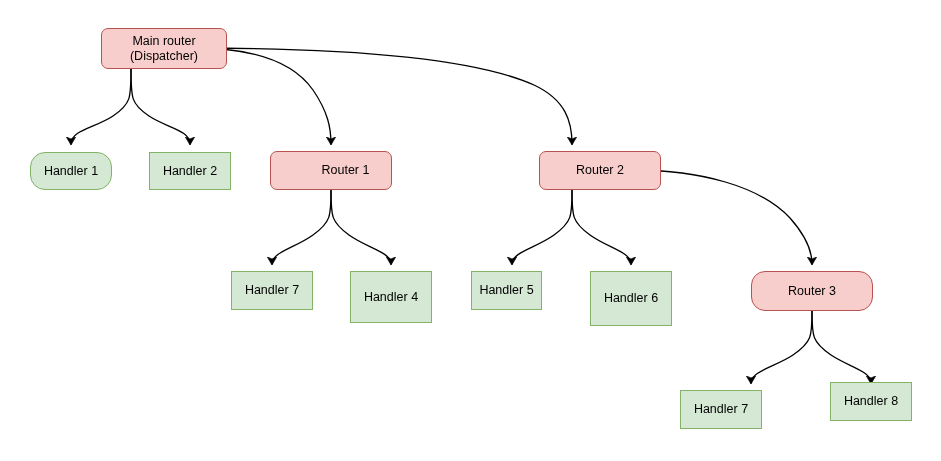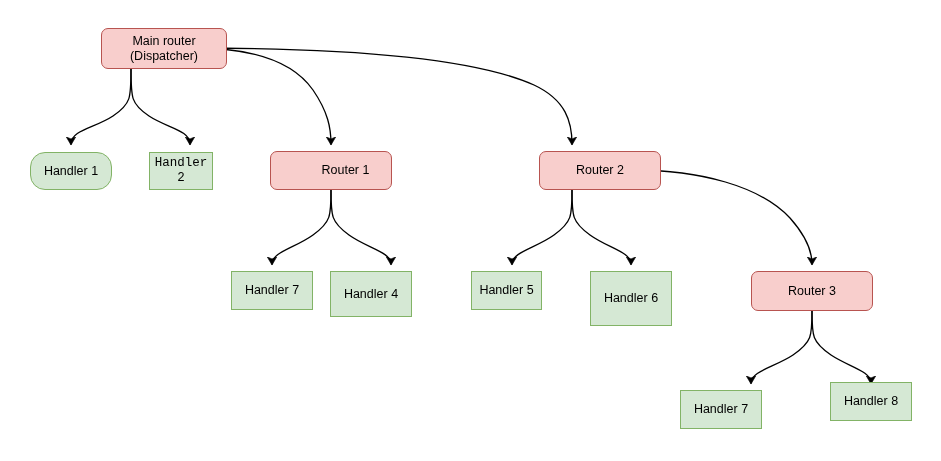--- a/index.html
+++ b/index.html
@@ -75,25 +75,25 @@
         <path d="M 633 170 C 700 170 760 186 790 218 C 806 236 812 250 812 264" marker-end="url(#arrowhead)"></path>
         <path d="M 812 311 C 812 336 812 342 793 355 C 775 367 751 371 751 383" marker-end="url(#arrowhead)"></path>
         <path d="M 812 311 C 812 336 812 342 831 355 C 849 367 871 371 871 383" marker-end="url(#arrowhead)"></path>
       </g>
   </svg>
 
   <div id="nodes-group">
       <div class="node node-router" style="left: 69px; top: 28px; width: 126px; height: 41px; margin-left: 32px;"><span class="node-label">Main router
 (Dispatcher)</span></div>
       <div class="node node-handler" style="left: 30px; top: 152px; width: 82px; height: 38px; border-radius: 15px;"><span class="node-label">Handler 1</span></div>
-      <div class="node node-handler" style="left: 149px; top: 152px; width: 64px; height: 38px; font-family: Liberation Mono, monospace;"><span class="node-label">Handler 2</span></div>
+      <div class="node node-handler" style="left: 149px; top: 152px; width: 82px; height: 38px;"><span class="node-label">Handler 2</span></div>
       <div class="node node-router" style="left: 270px; top: 151px; width: 122px; height: 39px; padding-left: 29px;"><span class="node-label">Router 1</span></div>
       <div class="node node-router" style="left: 539px; top: 151px; width: 122px; height: 39px;"><span class="node-label">Router 2</span></div>
       <div class="node node-handler" style="left: 231px; top: 271px; width: 82px; height: 39px;"><span class="node-label">Handler 7</span></div>
-      <div class="node node-handler" style="left: 330px; top: 271px; width: 82px; height: 46px;"><span class="node-label">Handler 4</span></div>
+      <div class="node node-handler" style="left: 350px; top: 271px; width: 82px; height: 52px;"><span class="node-label">Handler 4</span></div>
       <div class="node node-handler" style="left: 471px; top: 271px; width: 71px; height: 39px;"><span class="node-label">Handler 5</span></div>
       <div class="node node-handler" style="left: 590px; top: 271px; width: 82px; height: 55px;"><span class="node-label">Handler 6</span></div>
-      <div class="node node-router" style="left: 751px; top: 271px; width: 122px; height: 40px;"><span class="node-label">Router 3</span></div>
+      <div class="node node-router" style="left: 751px; top: 271px; width: 122px; height: 40px; border-radius: 14px;"><span class="node-label">Router 3</span></div>
       <div class="node node-handler" style="left: 680px; top: 390px; width: 82px; height: 39px;"><span class="node-label">Handler 7</span></div>
       <div class="node node-handler" style="left: 830px; top: 382px; width: 82px; height: 39px;"><span class="node-label">Handler 8</span></div>
     </div>
 
 </div>
 
 </body></html>

